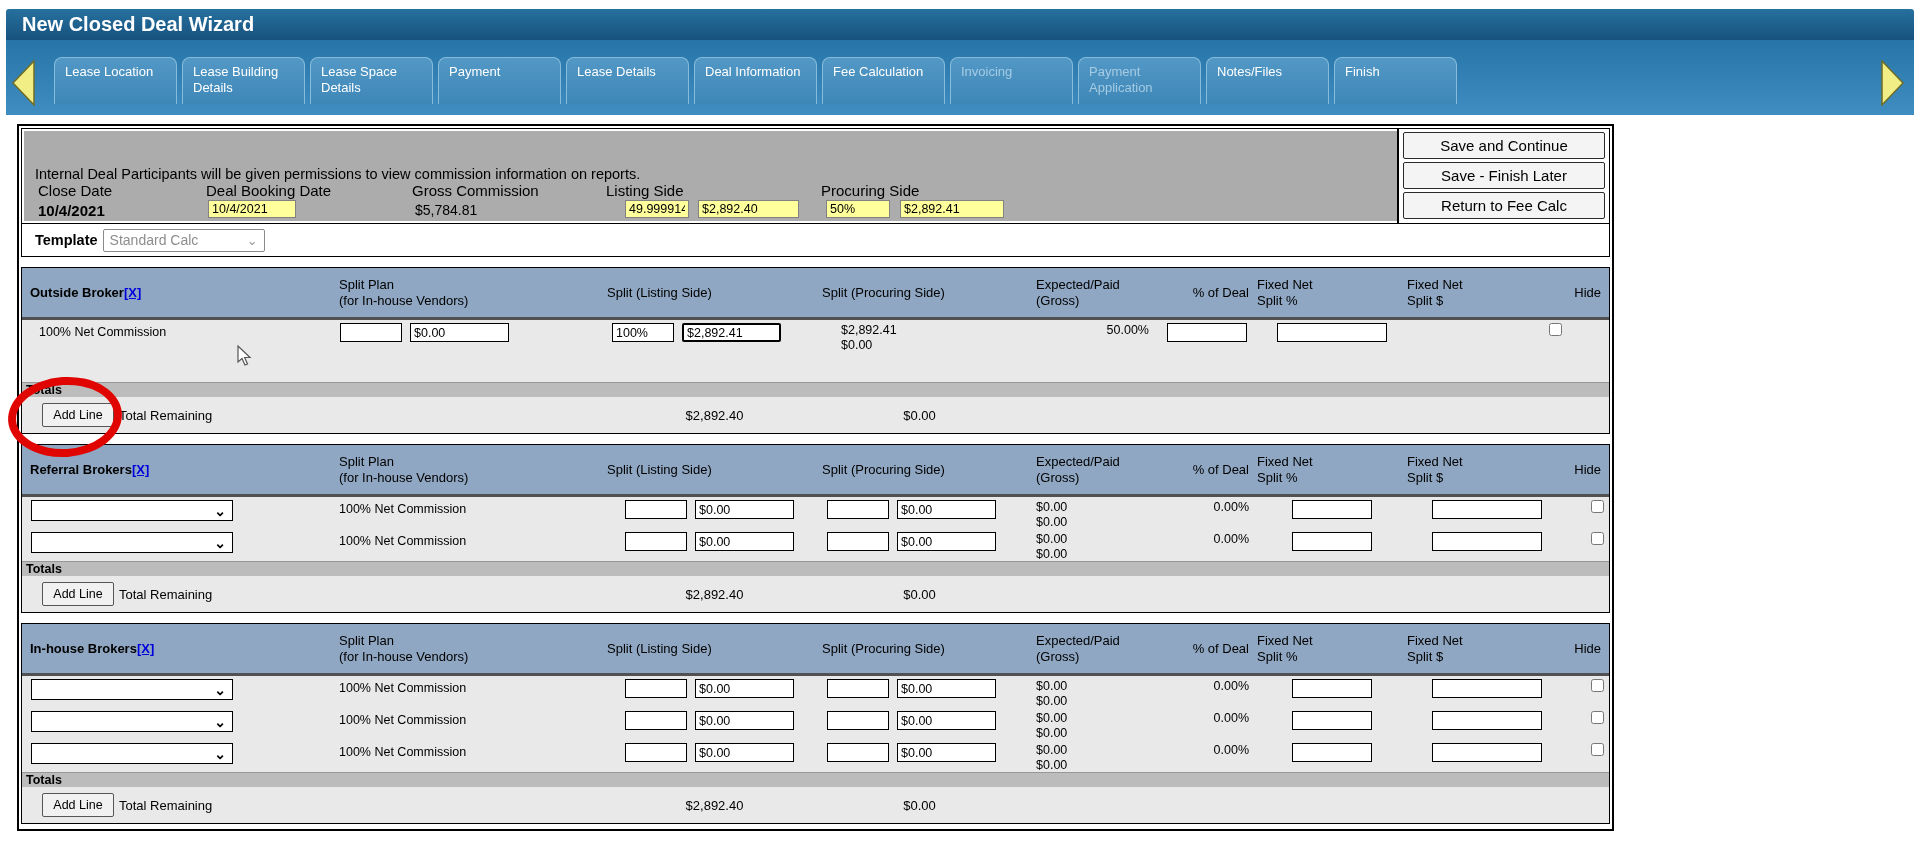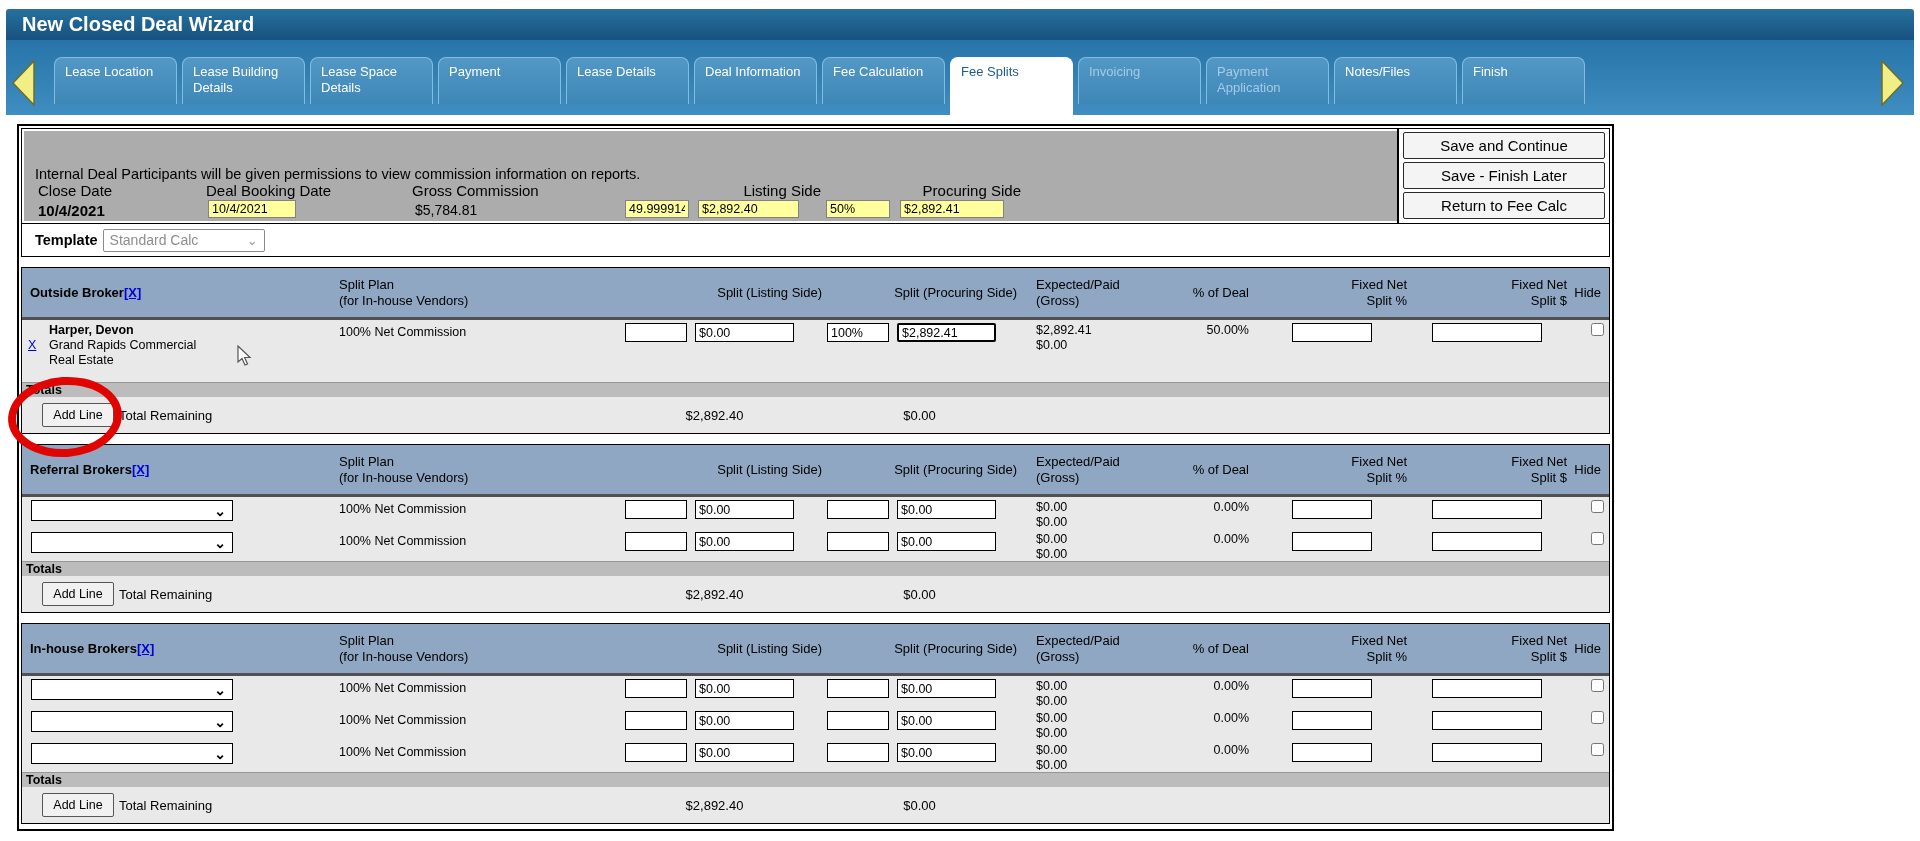--- a/index.html
+++ b/index.html
@@ -29,21 +29,21 @@
   
   .header-box { position:relative; height:96px; background:#acacac;
     border:1px solid #000; box-shadow:inset 0 0 0 2px #fff; }
   .hb-title { position:absolute; left:9px; top:1px; font-family:"DejaVu Sans",sans-serif;
     font-size:27px; font-weight:bold; white-space:nowrap; }
   .hb-sub { position:absolute; left:13px; top:37px; font-size:14.5px; }
   .hb-label { position:absolute; top:53px; font-size:15px; font-weight:normal; white-space:nowrap; }
   .hb-val { position:absolute; top:73px; font-size:14px; white-space:nowrap; }
   .yinp { position:absolute; top:71px; height:18px; background:#ffff9c; border:1px solid #828282;
     font-size:12.5px; padding:0 3px; font-family:"Liberation Sans",sans-serif; }
-  .ctr { text-align:right; }
+  .ctr { text-align:left; }
   .btn-panel { position:absolute; right:0; top:0; bottom:0; width:212px; background:#fff;
     border-left:2px solid #000; padding:3px 4px; display:flex; flex-direction:column; gap:3px; }
   .hbtn { height:27px; background:#f4f4f4; border:1px solid #2a2a2a; border-radius:2px;
     font-size:15px; font-family:"Liberation Sans",sans-serif; cursor:pointer; }
 
   
   .template-row { height:33px; border:1px solid #000; border-top:none; background:#fff;
     display:flex; align-items:center; padding-left:13px; gap:5px; }
   .template-row .lbl { font-size:14.5px; font-weight:bold; }
   .fake-select { width:162px; height:23px; border:1px solid #8a8a8a; border-radius:2px;
@@ -113,21 +113,20 @@
     <polygon points="24,1 24,45 3,23" fill="#f2ee86" stroke="#6e6e28" stroke-width="1.5"></polygon>
   </svg>
   <div class="tabs">
     <div class="tab">Lease Location</div>
     <div class="tab">Lease Building Details</div>
     <div class="tab">Lease Space Details</div>
     <div class="tab">Payment</div>
     <div class="tab">Lease Details</div>
     <div class="tab">Deal Information</div>
     <div class="tab">Fee Calculation</div>
-    <div class="tab active">Fee Splits</div>
     <div class="tab disabled">Invoicing</div>
     <div class="tab disabled">Payment Application</div>
     <div class="tab">Notes/Files</div>
     <div class="tab">Finish</div>
   </div>
   <svg class="navarrow right" width="26" height="46" viewBox="0 0 26 46">
     <polygon points="2,1 2,45 23,23" fill="#f2ee86" stroke="#6e6e28" stroke-width="1.5"></polygon>
   </svg>
 </div>
 
@@ -187,26 +186,20 @@
           <div>Split %</div>
         </div>
       <div class="sh ctr">
           <div>Fixed Net</div>
           <div>Split $</div>
         </div>
       <div class="sh hide">Hide</div>
     </div>
 
     <div class="grid drow" style="min-height:62px;">
-      <div class="cell broker-cell">
-        <div class="b-name">Harper, Devon</div>
-        <a class="xlink b-x">X</a>
-        <div>Grand Rapids Commercial</div>
-        <div>Real Estate</div>
-      </div>
       <div class="cell plan-cell">100% Net Commission</div>
       <div class="cell split-cell">
         <input class="ti sm" value="" style="">
         <input class="ti money" value="$0.00" style="">
       </div>
       <div class="cell split-cell proc">
         <input class="ti sm" value="100%" style="">
         <input class="ti money focused" value="$2,892.41" style="">
       </div>
       <div class="cell exp-cell">

